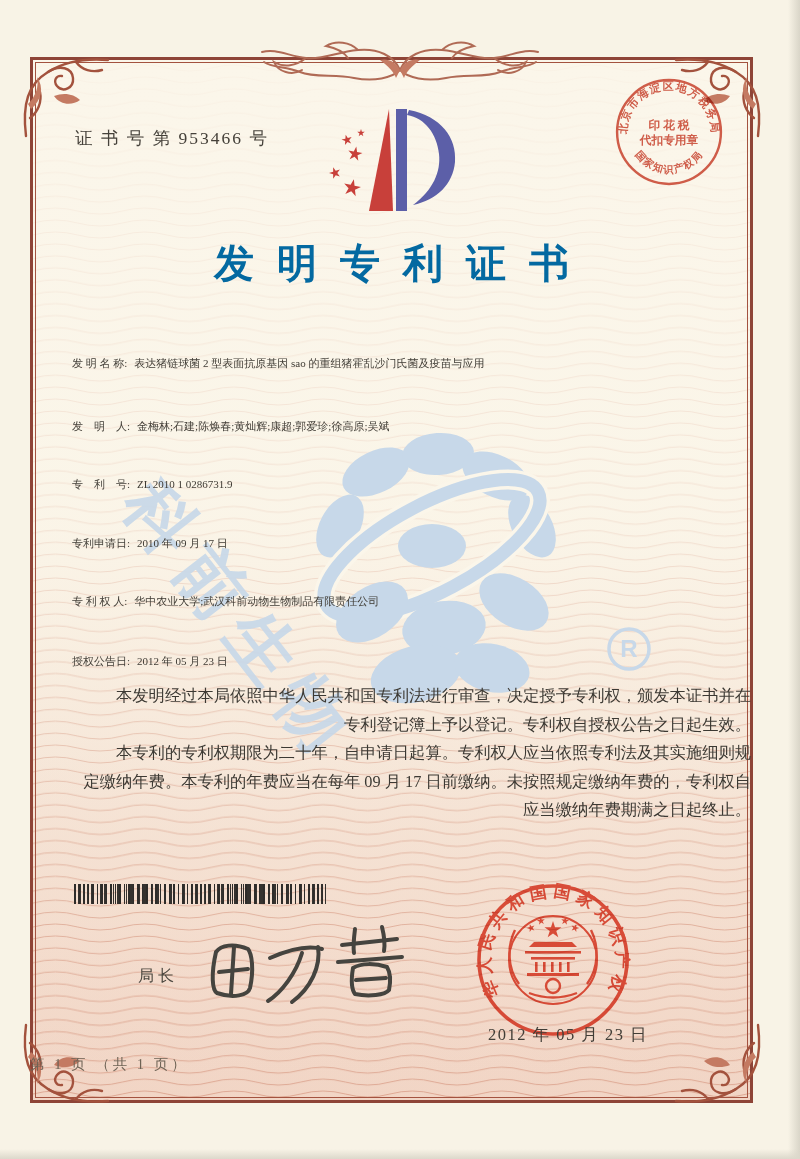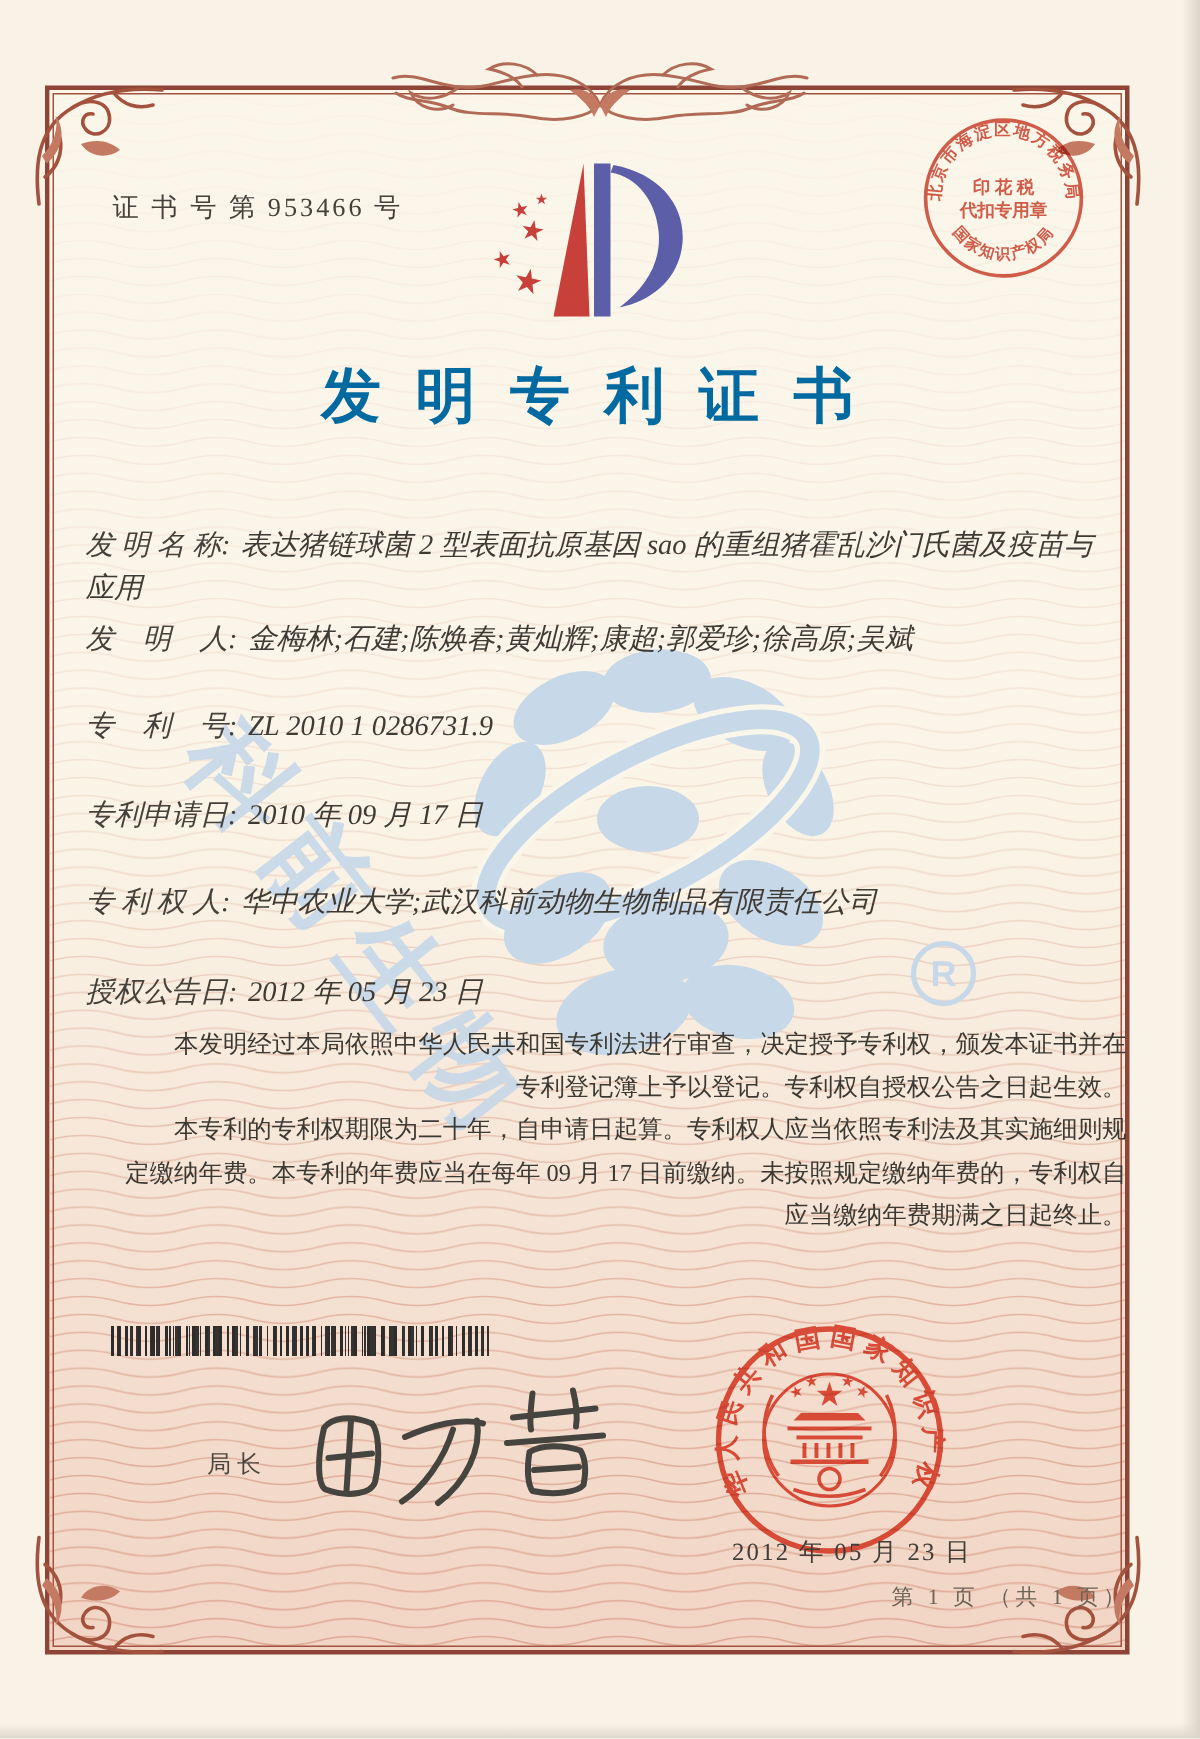--- a/index.html
+++ b/index.html
@@ -36,21 +36,21 @@
 
   
   .cert-no{position:absolute;left:75px;top:126px;font-size:17.5px;letter-spacing:2px;color:#45413a;z-index:8;}
   .sipo-logo{position:absolute;left:327px;top:106px;width:132px;height:124px;z-index:8;}
   .tax-stamp{position:absolute;left:612px;top:75px;width:114px;height:114px;z-index:9;opacity:.92;mix-blend-mode:multiply;}
   .doc-title{
     position:absolute;left:30px;right:47px;top:236px;text-align:center;
     font-size:40px;font-weight:600;color:#0369a1;letter-spacing:23px;text-indent:23px;z-index:8;
   }
 
-  .field-row{position:absolute;left:57px;width:676px;font-size:19px;line-height:29px;color:#3f3b34;z-index:8;font-style:italic;}
+  .field-row{position:absolute;left:72px;width:676px;font-size:11px;line-height:29px;color:#3f3b34;z-index:8;}
   .f0{top:349px;} .f1{top:412px;} .f2{top:470px;} .f3{top:529px;} .f4{top:587px;} .f5{top:647px;}
   .flabel{display:inline;color:#45413a;}
   .fvalue{margin-left:7px;}
 
   .body-text{position:absolute;left:73px;top:682px;width:678px;z-index:8;
     font-size:16.3px;line-height:28.6px;color:#3c3933;}
   .body-text p{margin:0;text-indent:2em;text-align:right;}
 
   .barcode{position:absolute;left:74px;top:884px;width:252px;height:20px;z-index:8;
     background-image:
@@ -58,21 +58,21 @@
       repeating-linear-gradient(90deg,#35322f 0 1px,rgba(0,0,0,0) 1px 4px,#35322f 4px 7px,rgba(0,0,0,0) 7px 13px);
   }
 
   .sig-label{position:absolute;left:138px;top:966px;font-size:16px;letter-spacing:4px;color:#4a463e;z-index:8;}
   .signature{position:absolute;left:196px;top:918px;width:220px;height:96px;z-index:8;}
 
   .office-seal{position:absolute;left:467px;top:874px;width:172px;height:172px;z-index:9;opacity:.93;mix-blend-mode:multiply;}
   .issue-date{position:absolute;left:468px;top:1024px;width:200px;text-align:center;
     font-size:16.5px;letter-spacing:1.5px;color:#413d36;z-index:10;}
 
-  .footer{position:absolute;left:30px;right:47px;top:1055px;text-align:right;
+  .footer{position:absolute;left:30px;right:47px;top:1055px;text-align:left;
     font-size:14.5px;letter-spacing:3px;color:#6e6355;z-index:8;}
 
   
   .wm{z-index:7;}
   .wm-logo{position:absolute;left:296px;top:426px;width:272px;height:282px;}
   .wm-text{
     position:absolute;left:176px;top:462px;z-index:7;
     font-size:70px;font-weight:bold;letter-spacing:12px;color:#c7d8e9;
     transform:rotate(52deg);transform-origin:0 0;white-space:nowrap;opacity:.9;
     font-family:"Liberation Sans","DejaVu Sans",sans-serif;

